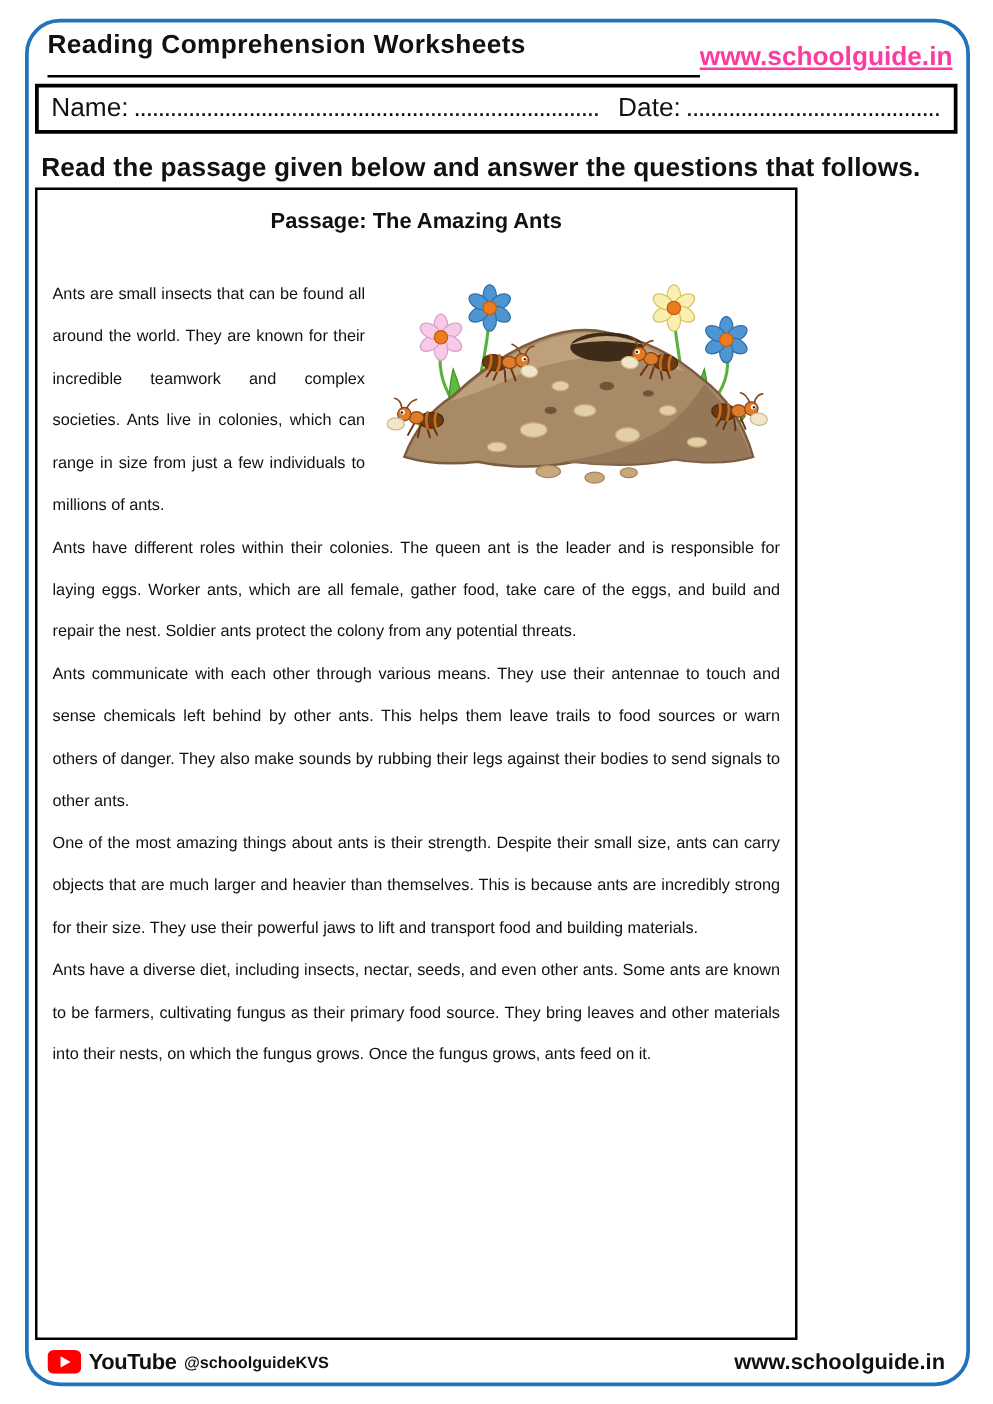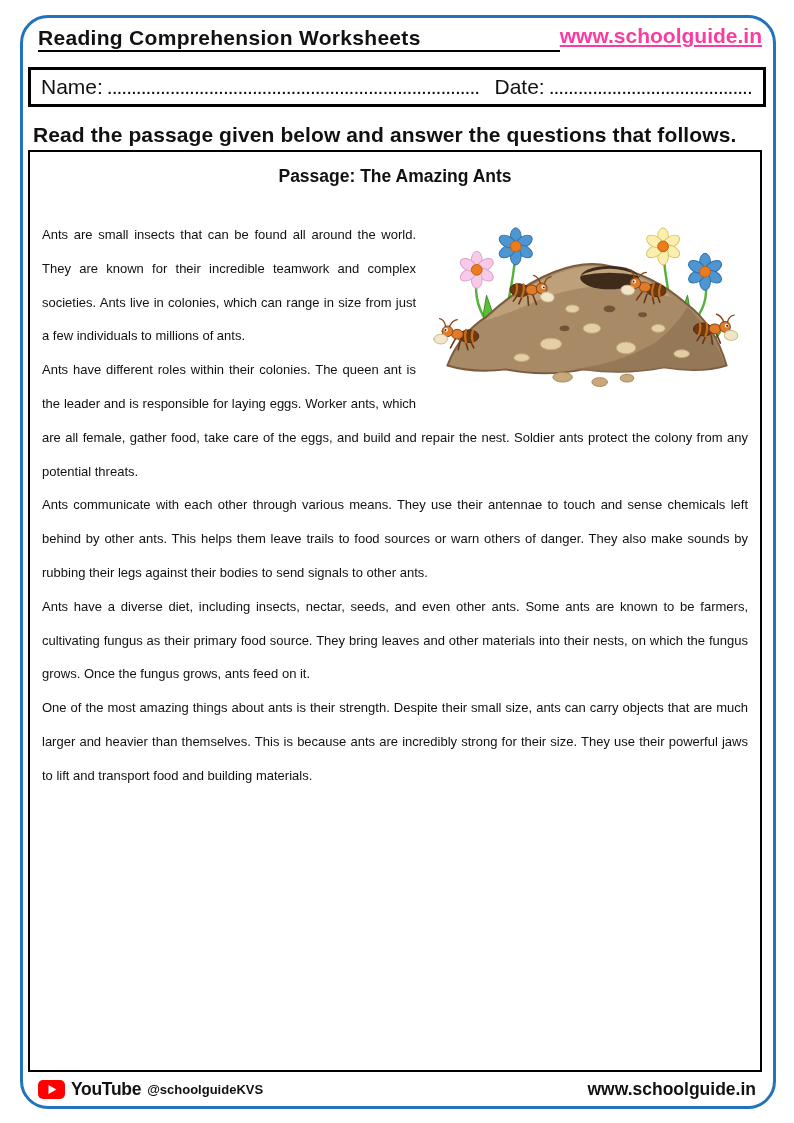--- a/index.html
+++ b/index.html
@@ -12,42 +12,42 @@
     position:absolute;left:20px;top:15px;width:750px;height:1088px;
     border:3px solid #2173BC;border-radius:28px;pointer-events:none;
   }
   
   .header-row{
     position:absolute;left:38px;top:24px;width:724px;
     display:flex;align-items:flex-end;
   }
   .header-title{
     flex:1;font-size:21px;font-weight:bold;letter-spacing:.3px;
-    border-bottom:2.5px solid #000;padding-bottom:0;white-space:nowrap;
+    border-bottom:2.5px solid #000;padding-bottom:12px;white-space:nowrap;
   }
   .header-link{
     font-size:21px;font-weight:bold;color:#FB3BA0;
     text-decoration:underline;padding-bottom:4px;white-space:nowrap;cursor:pointer;
   }
   
   .name-box{
     position:absolute;left:28px;top:67px;width:738px;height:40px;
     border:3px solid #000;box-sizing:border-box;
     display:flex;align-items:center;padding:0 10px;font-size:21px;
   }
   .nd-group{display:flex;align-items:baseline;overflow:hidden;white-space:nowrap;}
   .nd-name{flex:1.7;margin-right:14px;}
   .nd-date{flex:1;}
   .nd-label{flex:none;margin-right:4px;}
   .dots{flex:1;overflow:hidden;letter-spacing:-1px;white-space:nowrap;}
   
   .instruction{position:absolute;left:33px;top:123px;font-size:21px;font-weight:bold;letter-spacing:.1px;}
   
   .passage-box{
-    position:absolute;left:28px;top:150px;width:734px;height:922px;
+    position:absolute;left:28px;top:150px;width:610px;height:922px;
     border:2.5px solid #000;box-sizing:border-box;
     padding:12px 12px 0 12px;overflow:hidden;
   }
   .passage-title{text-align:center;font-weight:bold;font-size:17.5px;margin:2px 0 0 0;}
   .passage-body{margin-top:31px;font-size:13px;line-height:33.8px;text-align:justify;}
   .passage-body p{margin:0;}
   .illustration{float:right;width:322px;height:170px;margin:0 0 6px 10px;}
   
   .footer{
     position:absolute;left:38px;top:1076px;width:718px;height:26px;
@@ -183,22 +183,22 @@
         <g transform="translate(286,54)">
             <use href="#petals" fill="#4E96D2" stroke="#2F6FA8"></use>
             <circle r="5.5" fill="#EC7C1C" stroke="#C35F12"></circle>
           </g>
       </svg>
     </div>
     <div>
         <p>Ants are small insects that can be found all around the world. They are known for their incredible teamwork and complex societies. Ants live in colonies, which can range in size from just a few individuals to millions of ants.</p>
         <p>Ants have different roles within their colonies. The queen ant is the leader and is responsible for laying eggs. Worker ants, which are all female, gather food, take care of the eggs, and build and repair the nest. Soldier ants protect the colony from any potential threats.</p>
         <p>Ants communicate with each other through various means. They use their antennae to touch and sense chemicals left behind by other ants. This helps them leave trails to food sources or warn others of danger. They also make sounds by rubbing their legs against their bodies to send signals to other ants.</p>
+        <p>One of the most amazing things about ants is their strength. Despite their small size, ants can carry objects that are much larger and heavier than themselves. This is because ants are incredibly strong for their size. They use their powerful jaws to lift and transport food and building materials.</p>
         <p>Ants have a diverse diet, including insects, nectar, seeds, and even other ants. Some ants are known to be farmers, cultivating fungus as their primary food source. They bring leaves and other materials into their nests, on which the fungus grows. Once the fungus grows, ants feed on it.</p>
-        <p>One of the most amazing things about ants is their strength. Despite their small size, ants can carry objects that are much larger and heavier than themselves. This is because ants are incredibly strong for their size. They use their powerful jaws to lift and transport food and building materials.</p>
       </div>
   </div>
 </div>
 
 <div class="footer">
   <div class="yt">
     <svg width="27" height="19" viewBox="0 0 27 19">
       <rect x="0" y="0" width="27" height="19" rx="5" fill="#FF0000"></rect>
       <path d="M10.5,5 L18.5,9.5 L10.5,14 Z" fill="#ffffff"></path>
     </svg>

